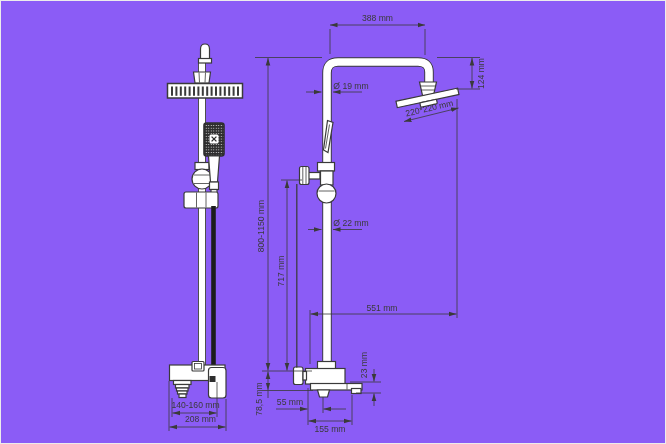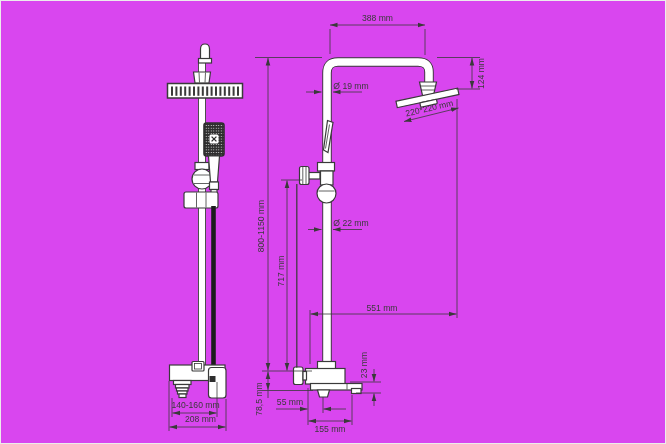--- a/index.html
+++ b/index.html
@@ -1,16 +1,16 @@
 <!DOCTYPE html>
 <html><head>
 <meta charset="utf-8">
 <style>
   html,body{margin:0;padding:0;background:#ffffff;}
-  .canvas{position:relative;width:666px;height:444px;background:#d946ef;overflow:hidden;
+  .canvas{position:relative;width:666px;height:444px;background:#8b5cf6;overflow:hidden;
           font-family:"Liberation Sans", sans-serif;}
   svg text{fill:#3a3a3a;font-family:"Liberation Sans", sans-serif;font-size:8.6px;}
   svg .thin{stroke:#3a3a3a;stroke-width:0.8;fill:none;}
   svg .part{stroke:#3a3a3a;stroke-width:1.2;fill:#ffffff;}
   svg .partb{stroke:#3a3a3a;stroke-width:1.5;fill:#ffffff;}
 </style>
 </head>
 <body>
 
 <div class="canvas">

